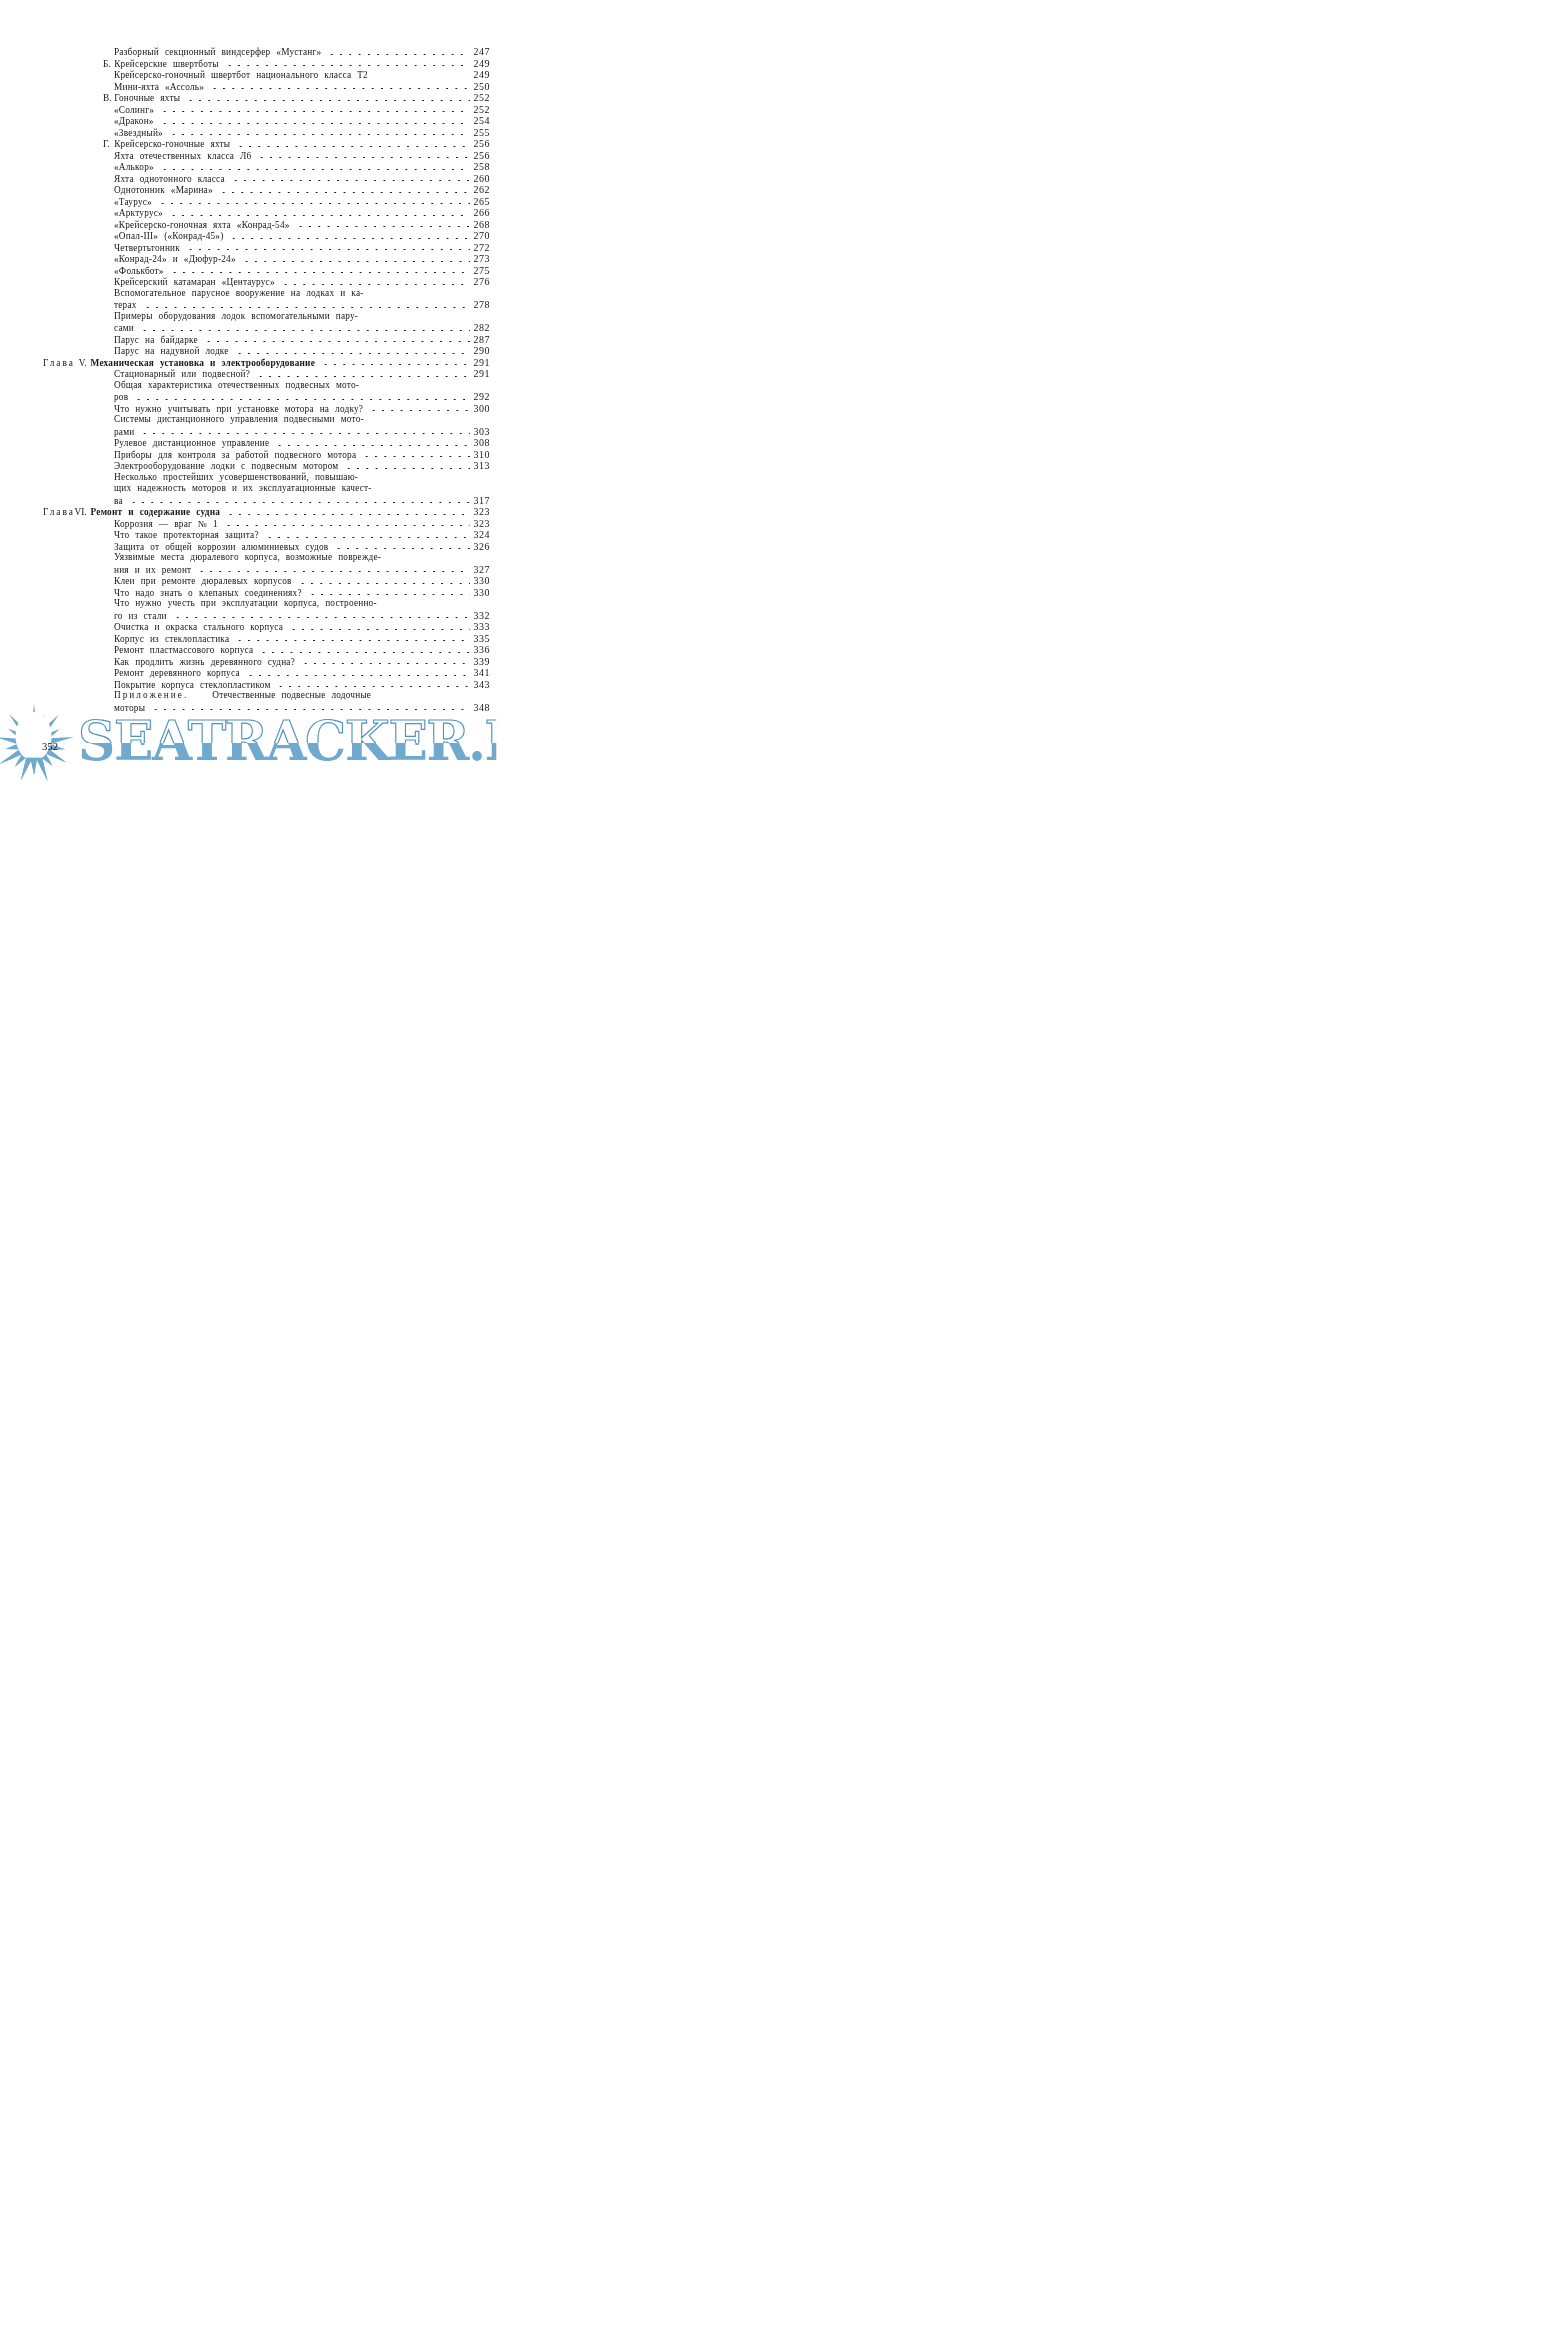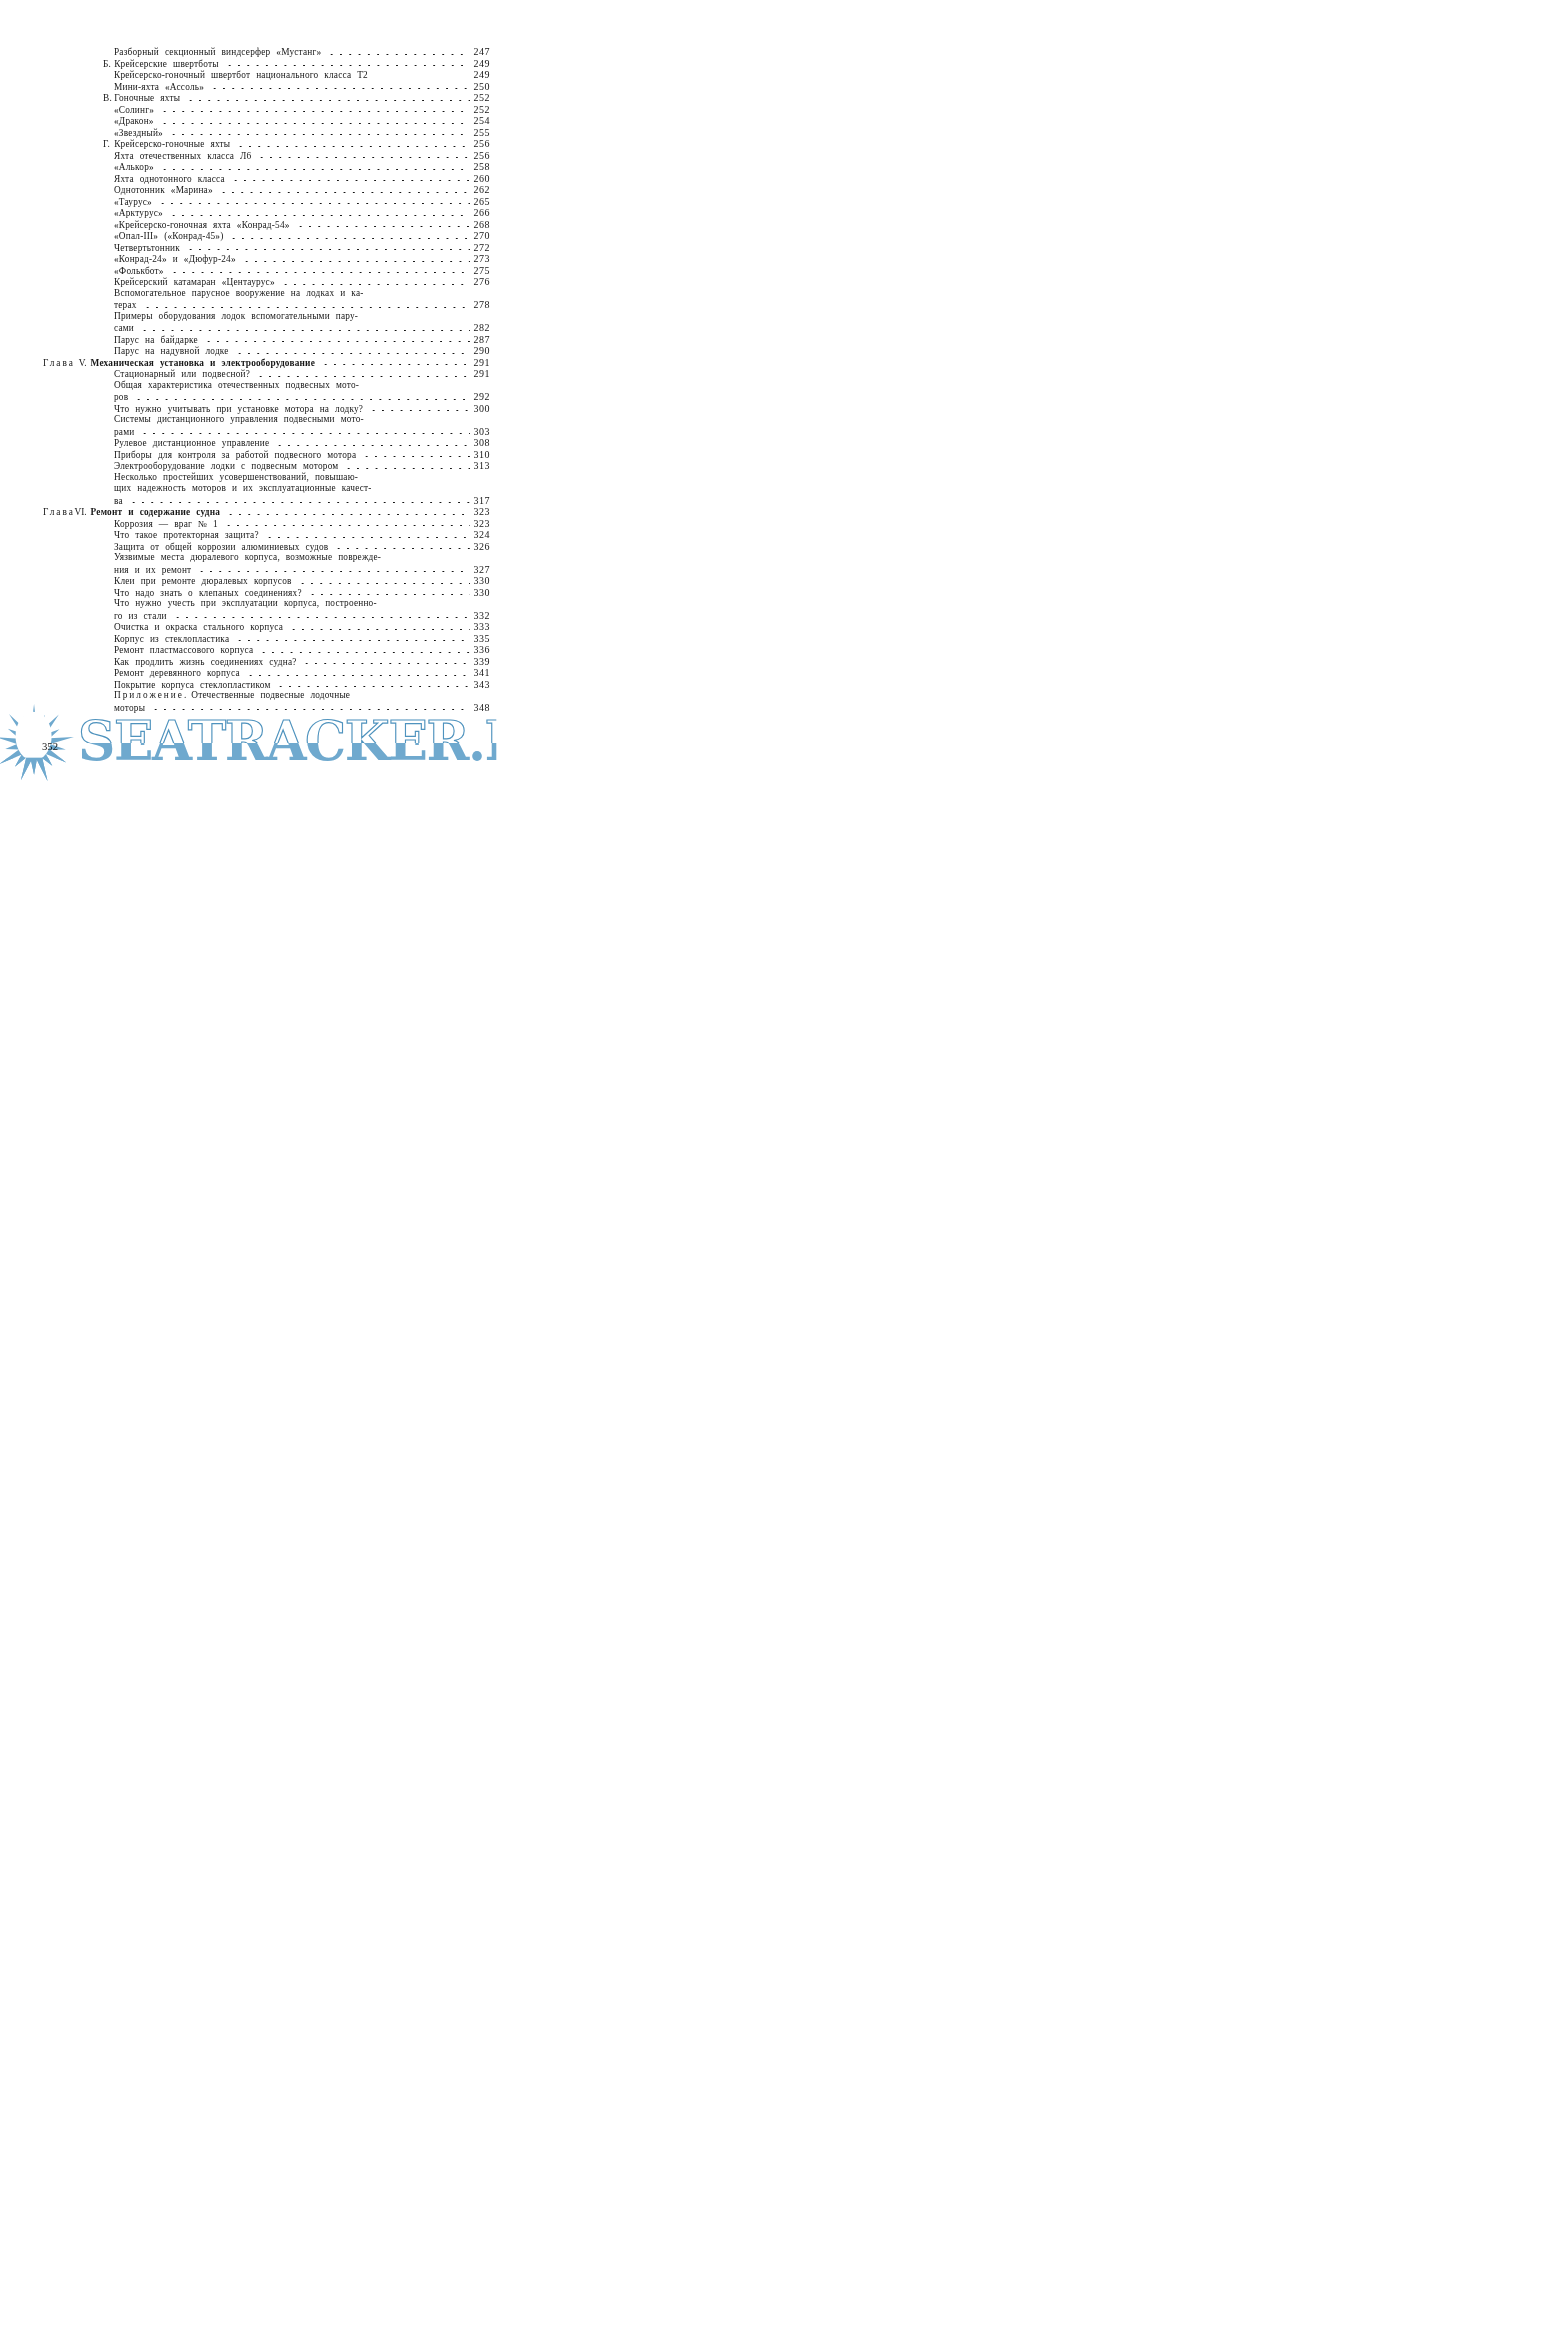--- a/index.html
+++ b/index.html
@@ -19,21 +19,21 @@
     padding-left:114px;padding-right:40px;
     font-size:9.3px;letter-spacing:0.2px;word-spacing:3.4px;
     white-space:nowrap;
   }
   .row.letter{padding-left:103px;}
   .row.chapter{padding-left:43px;}
   .marker{flex:none;width:11.2px;}
   .ch-word{flex:none;width:31px;letter-spacing:2px;}
   .ch-num{flex:none;width:12.7px;text-align:right;margin-right:3.9px;letter-spacing:0;}
   .row.chapter .txt{font-weight:bold;}
-  .spaced{letter-spacing:2px;margin-right:3px;}
+  .spaced{letter-spacing:2px;margin-right:24px;}
   .txt{flex:none;}
   .leader{
     flex:1 1 auto;min-width:4.9px;
     align-self:flex-end;height:4.4px;margin:0 3.9px 2px 5.9px;
     background-image:radial-gradient(circle, #161616 0.8px, rgba(0,0,0,0) 0.9px);
     background-size:9.3px 2.9px;background-repeat:repeat-x;
     background-position:left bottom;
   }
   .gap{flex:1 1 auto;}
   .pagenum{flex:none;width:24.4px;text-align:left;font-size:10px;letter-spacing:0.5px;}
@@ -308,21 +308,21 @@
         <span class="txt">Корпус из стеклопластика</span>
         <span class="leader"></span>
         <span class="pagenum">335</span>
       </div>
       <div class="row entry">
         <span class="txt">Ремонт пластмассового корпуса</span>
         <span class="leader"></span>
         <span class="pagenum">336</span>
       </div>
       <div class="row entry">
-        <span class="txt">Как продлить жизнь соединениях судна?</span>
+        <span class="txt">Как продлить жизнь деревянного судна?</span>
         <span class="leader"></span>
         <span class="pagenum">339</span>
       </div>
       <div class="row entry">
         <span class="txt">Ремонт деревянного корпуса</span>
         <span class="leader"></span>
         <span class="pagenum">341</span>
       </div>
       <div class="row entry">
         <span class="txt">Покрытие корпуса стеклопластиком</span>

